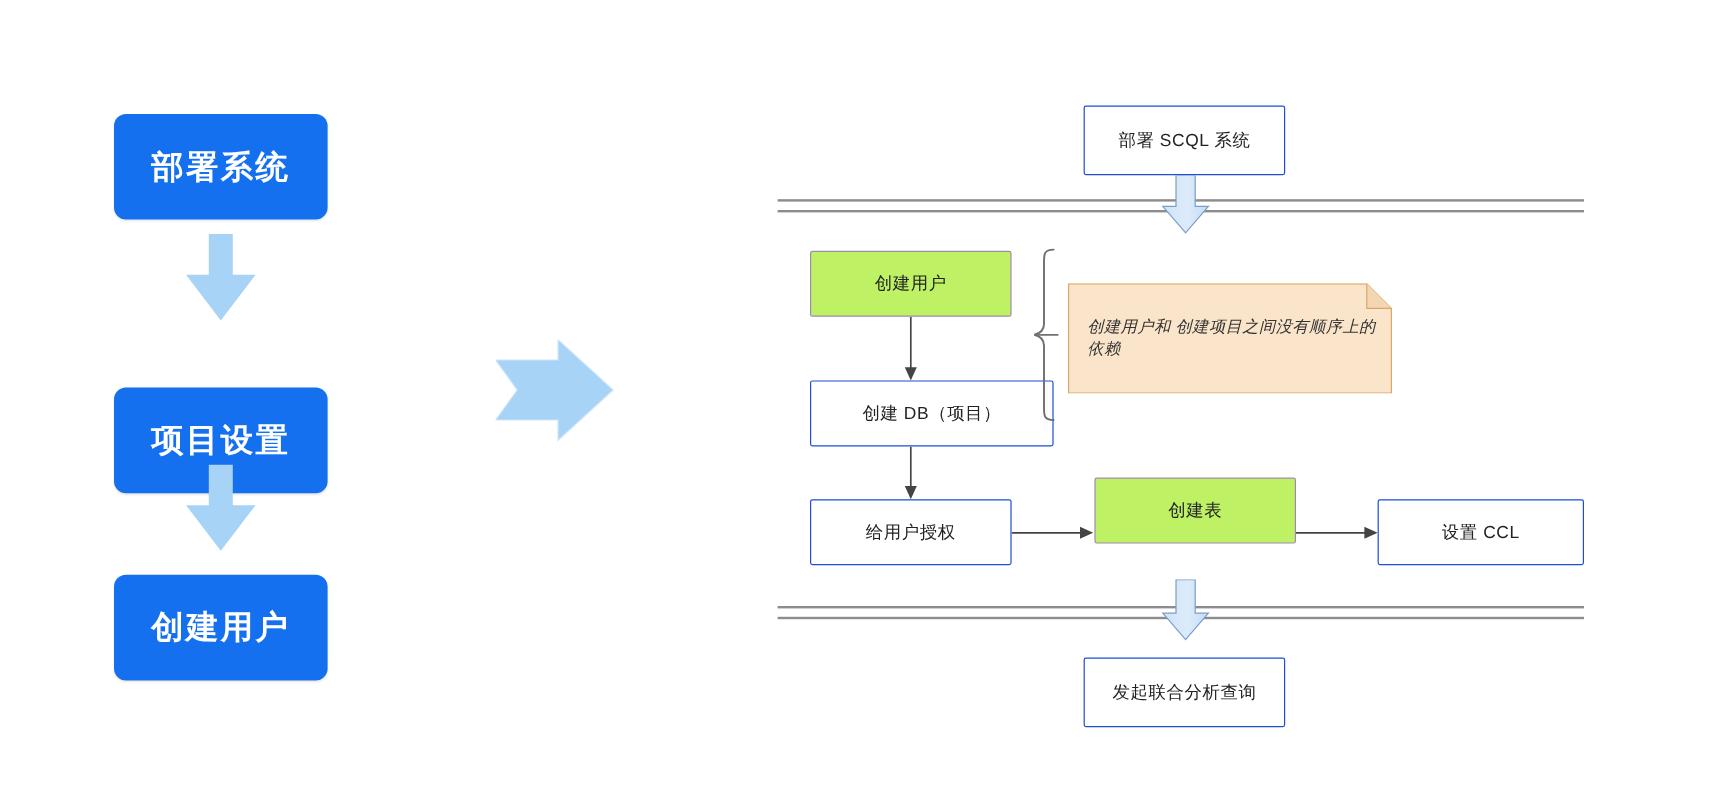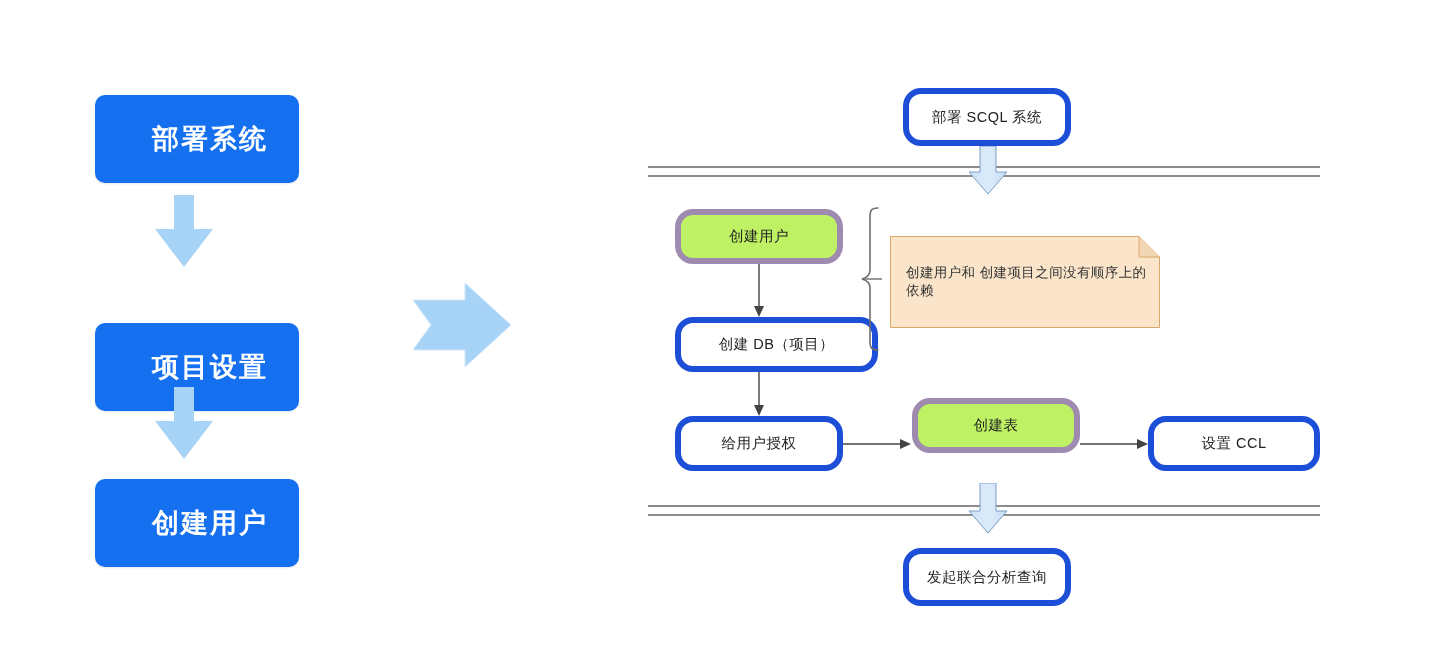--- a/index.html
+++ b/index.html
@@ -26,37 +26,36 @@
     border-radius: 10px;
     background: #1570f0;
     color: #ffffff;
     font-size: 27px;
     font-weight: bold;
     letter-spacing: 2px;
     display: flex;
     align-items: center;
     justify-content: center;
     box-shadow: 0 1px 2px rgba(0,0,0,0.10);
-    padding-left: 26px;
   }
   .phase-arrow {
     position: absolute;
     width: 74px;
     height: 74px;
   }
 
   .big-arrow {
     position: absolute;
   }
 
   
   .node {
     position: absolute;
-    border: 6px solid #1d4ed8;
-    border-radius: 18px;
+    border: 1px solid #1d4ed8;
+    border-radius: 2px;
     background: #ffffff;
     color: #222222;
     font-size: 14.5px;
     display: flex;
     align-items: center;
     justify-content: center;
     box-sizing: border-box;
     letter-spacing: 0.5px;
   }
   .node.purple {
@@ -78,20 +77,21 @@
 
   .note {
     position: absolute;
     box-sizing: border-box;
     font-size: 13.5px;
     color: #333333;
     display: flex;
     align-items: center;
     padding-left: 16px;
     letter-spacing: 0.4px;
+    font-style: italic;
   }
   .note-body {
     position: absolute;
     inset: 0;
   }
   .note-text {
     position: relative;
     z-index: 2;
   }
 

